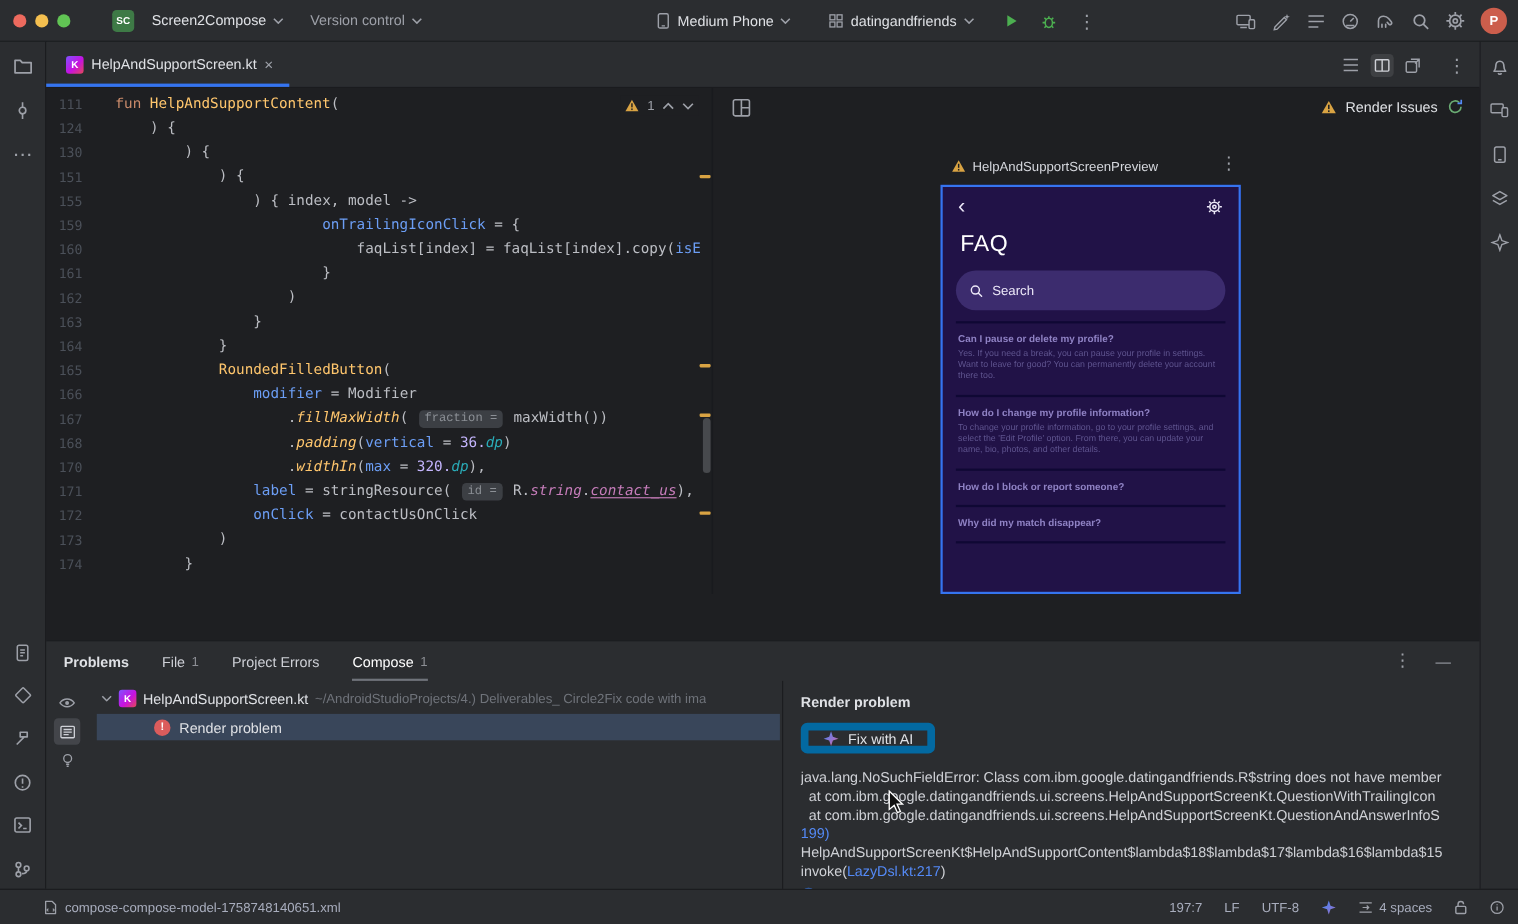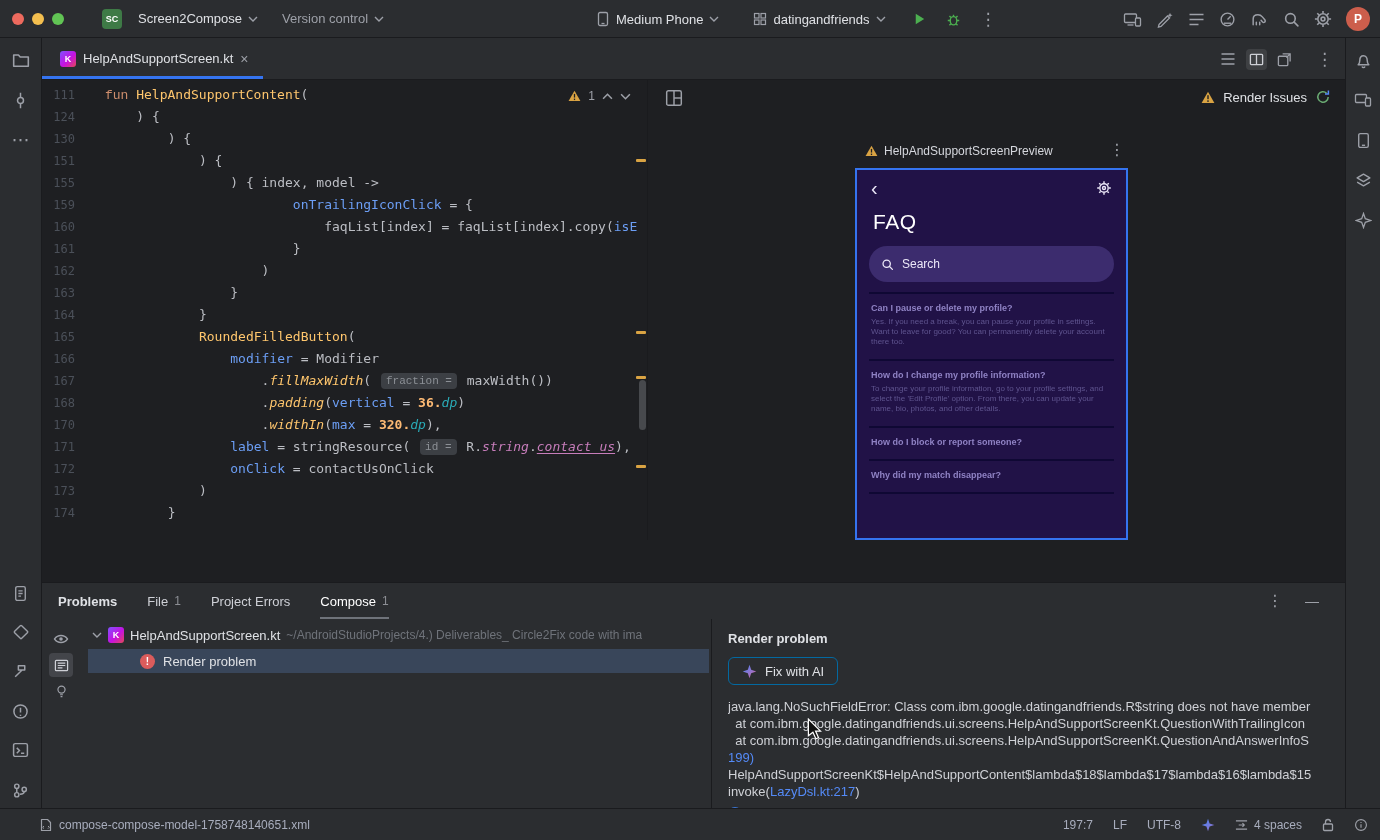--- a/index.html
+++ b/index.html
@@ -57,21 +57,21 @@
 
   
   .editor { position:absolute; left:0; top:0; width:606px; height:460px; background:#1E1F22;
     overflow:hidden; border-right:1px solid #1A1B1E;
     font-family:"DejaVu Sans Mono","Liberation Mono",monospace; font-size:13px; }
   .code-lines { padding-top:4px; }
   .cl { display:flex; height:22px; line-height:22px; white-space:pre; }
   .lnum { width:33px; text-align:right; color:#4B5059; font-size:12px; flex:none; }
   .ccode { padding-left:30px; white-space:pre; }
   .tk-kw{color:#CF8E6D;font-family:Liberation Mono, monospace;} .tk-fn{color:#FFC66D;} .tk-fni{color:#FFC66D;font-style:italic;}
-  .tk-arg{color:#6C9EF5;} .tk-num{color:#fdba74;font-weight:bold;} .tk-numi{color:#2AACB8;font-style:italic;}
+  .tk-arg{color:#6C9EF5;} .tk-num{color:#c4b5fd;} .tk-numi{color:#2AACB8;font-style:italic;}
   .tk-prop{color:#C77DBB;font-style:italic;}
   .tk-propu{color:#C77DBB;font-style:italic;text-decoration:underline;text-underline-offset:2px;}
   .tk-txt{color:#BCBEC4;}
   .tk-hint{background:#3C3F44;color:#8C9096;border-radius:4px;padding:0 5px;font-size:11px;
     font-family:Liberation Mono, monospace;display:inline-block;height:16px;line-height:16px;vertical-align:1px;margin:0 2px;}
   .inspections { position:absolute; top:7px; right:12px; display:flex; align-items:center; gap:7px;
     font-family:"Liberation Sans",sans-serif; font-size:12px; color:#9DA0A8; background:#1E1F22; padding:2px 4px; }
   .stripe-mark { position:absolute; right:1px; width:10px; height:3px; background:#D9A343; border-radius:1px; }
   .scroll-thumb { position:absolute; right:1px; width:7px; height:50px; top:300px; background:#47494D; border-radius:4px; }
 
@@ -110,21 +110,21 @@
   .tree-row1 { height:24px; display:flex; align-items:center; gap:6px; padding-left:12px; white-space:nowrap; overflow:hidden; }
   .tree-file { color:#DFE1E5; }
   .tree-path { color:#6F737A; font-size:12px; overflow:hidden; text-overflow:clip; white-space:nowrap; }
   .tree-row2 { height:24px; margin:2px 2px 0 8px; background:#39465A; display:flex; align-items:center; gap:8px; padding-left:52px; }
   .err-ico { width:15px; height:15px; border-radius:50%; background:#DB5C5C; color:#fff; font-size:10px;
     font-weight:bold; display:flex; align-items:center; justify-content:center; flex:none; }
   .vdiv { width:1px; background:#1A1B1E; flex:none; }
   .detail { flex:1; padding:12px 16px; overflow:hidden; }
   .detail-title { font-weight:bold; color:#DFE1E5; }
   .fix-btn { margin-top:11px; display:inline-flex; align-items:center; gap:8px; height:28px;
-    padding:0 13px; border:1px solid #0369a1; border-radius:6px; color:#DFE1E5; background:transparent; font-size:13px; }
+    padding:0 13px; border:7px solid #0369a1; border-radius:6px; color:#DFE1E5; background:transparent; font-size:13px; }
   .stack { margin-top:13px; color:#CFD1D6; font-size:13px; line-height:17px; }
   .stk { white-space:pre; overflow:hidden; }
   .s-l { color:#548AF7; }
   .tip { margin-top:6px; display:flex; align-items:center; gap:7px; }
   .tip-link { color:#548AF7; }
   .info-ico { width:14px; height:14px; border-radius:50%; background:#3B76D6; color:#fff; font-size:10px;
     font-style:italic; font-weight:bold; display:flex; align-items:center; justify-content:center; flex:none; font-family:"Liberation Serif",serif; }
 
   
   .statusbar { position:absolute; left:0; right:0; bottom:0; height:32px; background:#2B2D30;

